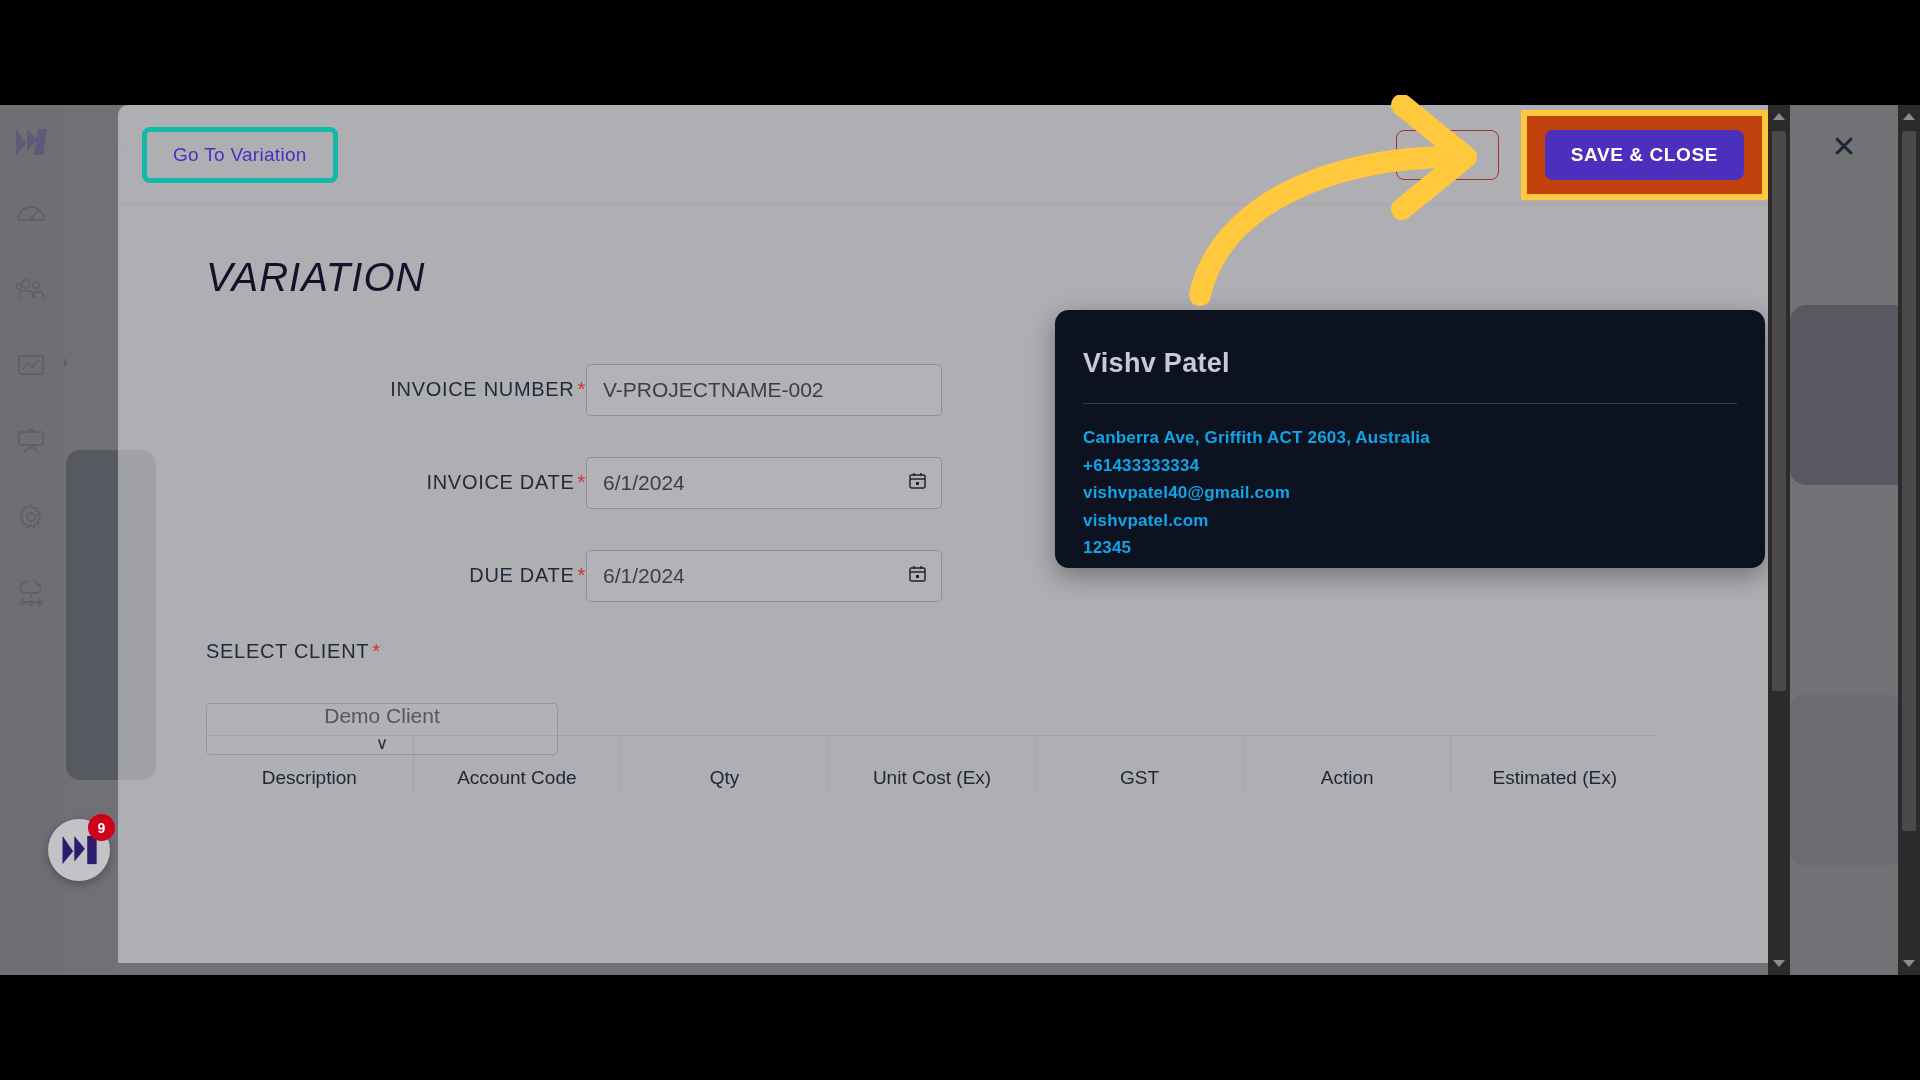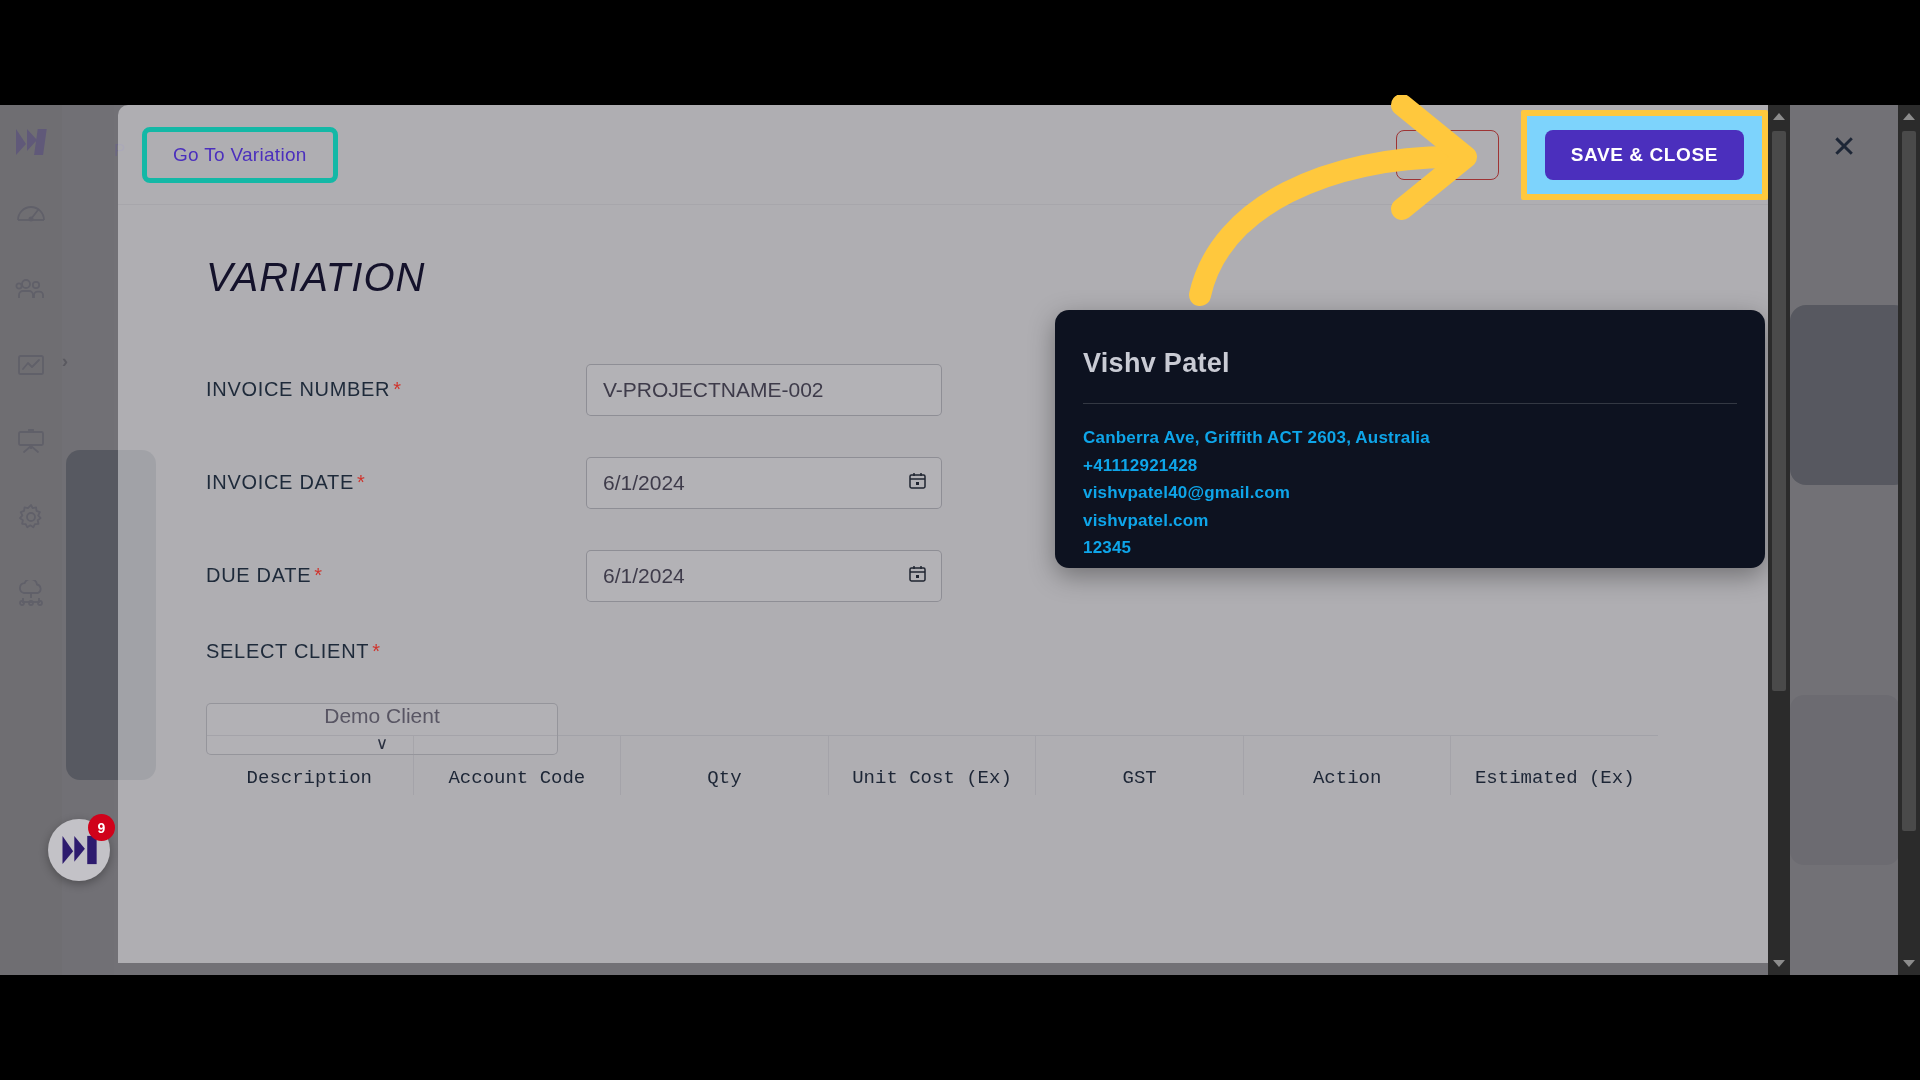--- a/index.html
+++ b/index.html
@@ -119,21 +119,21 @@
   }
   .btn-close-outline {
     padding: 13px 26px;
     border: 1px solid #9e3434; border-radius: 8px;
     background: transparent; color: #9e3434;
     font-size: 19px; cursor: pointer;
     font-family: "Liberation Sans", sans-serif;
   }
   .save-wrap {
     position: relative;
-    background: #7dd3fc; border: 6px solid #ffc83d;
+    background: #c2410c; border: 6px solid #ffc83d;
     padding: 14px 18px; border-radius: 2px;
     z-index: 20;
   }
   .btn-save {
     padding: 14px 26px; border: none; border-radius: 8px;
     background: #4b2fbd; color: #fff;
     font-size: 19px; font-weight: 700; letter-spacing: .6px;
     cursor: pointer; white-space: nowrap;
     font-family: "Liberation Sans", sans-serif;
   }
@@ -144,21 +144,21 @@
     font-size: 40px; font-weight: 400; color: #14122b;
     letter-spacing: 1px; line-height: 1; font-style: italic;
   }
   .form { margin-top: 46px; }
   .form-row {
     display: flex; align-items: center;
     height: 93px;
   }
   .form-label {
     width: 380px;
-    font-size: 20px; color: #1e2a3a; letter-spacing: .7px;
+    font-size: 20px; color: #1e2a3a; letter-spacing: .7px; text-align: right;
   }
   .req { color: #d0342c; margin-left: 3px; }
   .field {
     position: relative;
     width: 356px; height: 52px;
     border: 1px solid rgba(130,130,138,.75);
     border-radius: 5px;
     background: rgba(255,255,255,.06);
     display: flex; align-items: center;
     padding: 0 16px;
@@ -188,21 +188,21 @@
     position: absolute; left: 88px; bottom: -40px;
     width: 1452px; height: 60px;
     display: flex;
     border-top: 1px solid rgba(150,150,158,.5);
   }
   .th {
     flex: 1;
     border-left: 1px solid rgba(150,150,158,.45);
     display: flex; align-items: flex-end; justify-content: center;
     padding-bottom: 6px;
-    font-size: 19px; color: #1d2636; font-family: Liberation Mono, monospace;
+    font-size: 19px; color: #1d2636;
   }
   .th:first-child { border-left: none; }
 
   
   .client-card {
     position: absolute; left: 927px; top: 205px;
     width: 710px; height: 258px;
     background: #0d1220; border-radius: 14px;
     padding: 38px 28px;
     box-shadow: 0 8px 26px rgba(0,0,0,.35);
@@ -420,21 +420,21 @@
       <div class="th">GST</div>
       <div class="th">Action</div>
       <div class="th">Estimated (Ex)</div>
     </div>
   </div>
 
   <div class="client-card">
     <div class="cc-name">Vishv Patel</div>
     <div class="cc-divider"></div>
     <div class="cc-line">Canberra Ave, Griffith ACT 2603, Australia</div>
-    <div class="cc-line">+41112921428</div>
+    <div class="cc-line">+61433333334</div>
     <div class="cc-line">vishvpatel40@gmail.com</div>
     <div class="cc-line">vishvpatel.com</div>
     <div class="cc-line">12345</div>
   </div>
 </div>
 
 <div class="scrollbar" id="scroll-dialog">
   <span class="sb-arrow up"></span>
   <span class="sb-inner" style="top:26px;height:560px;"></span>
   <span class="sb-arrow dn"></span>

